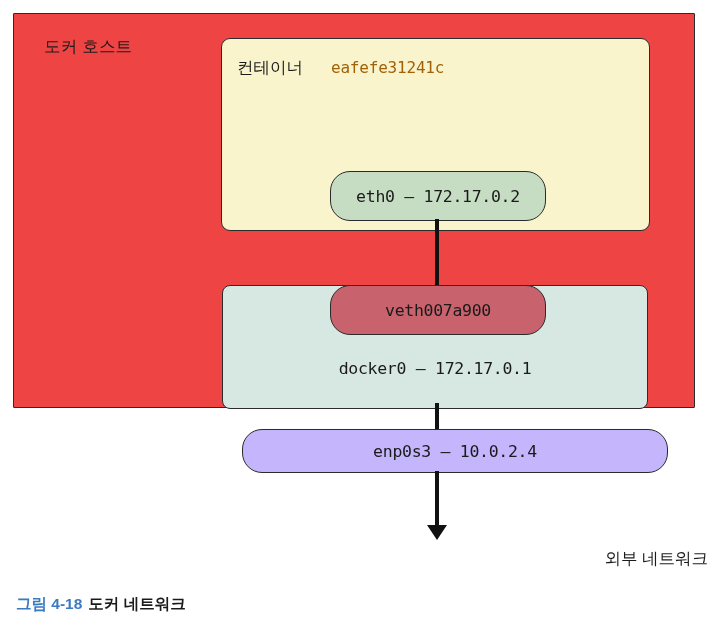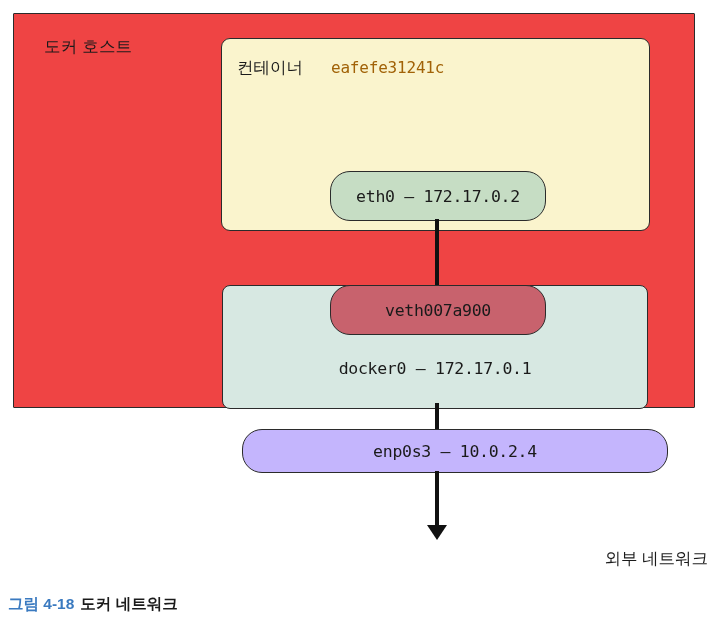--- a/index.html
+++ b/index.html
@@ -171,21 +171,21 @@
     top: 548px;
     text-align: right;
     font-size: 16.5px;
     color: #1a1a1a;
     white-space: nowrap;
   }
 
   
   .caption {
     position: absolute;
-    left: 8px;
+    left: 16px;
     top: 594px;
     font-size: 15.5px;
     font-weight: bold;
     white-space: nowrap;
   }
   .caption .fig-num { color: #3a7ac0; }
   .caption .fig-title { color: #1a1a1a; margin-left: 6px; }
 </style>
 </head>
 <body>

